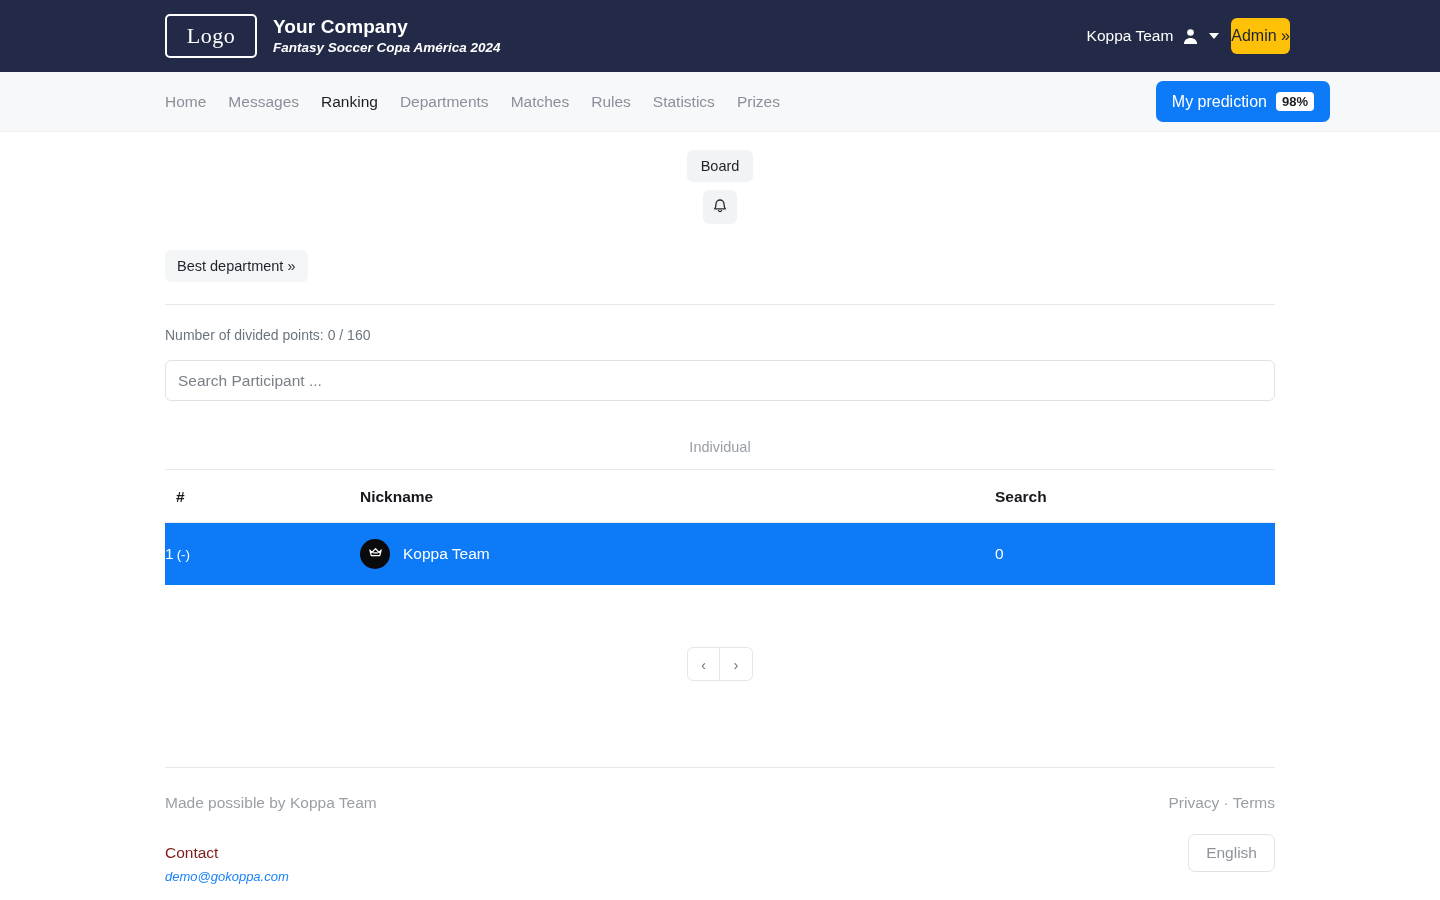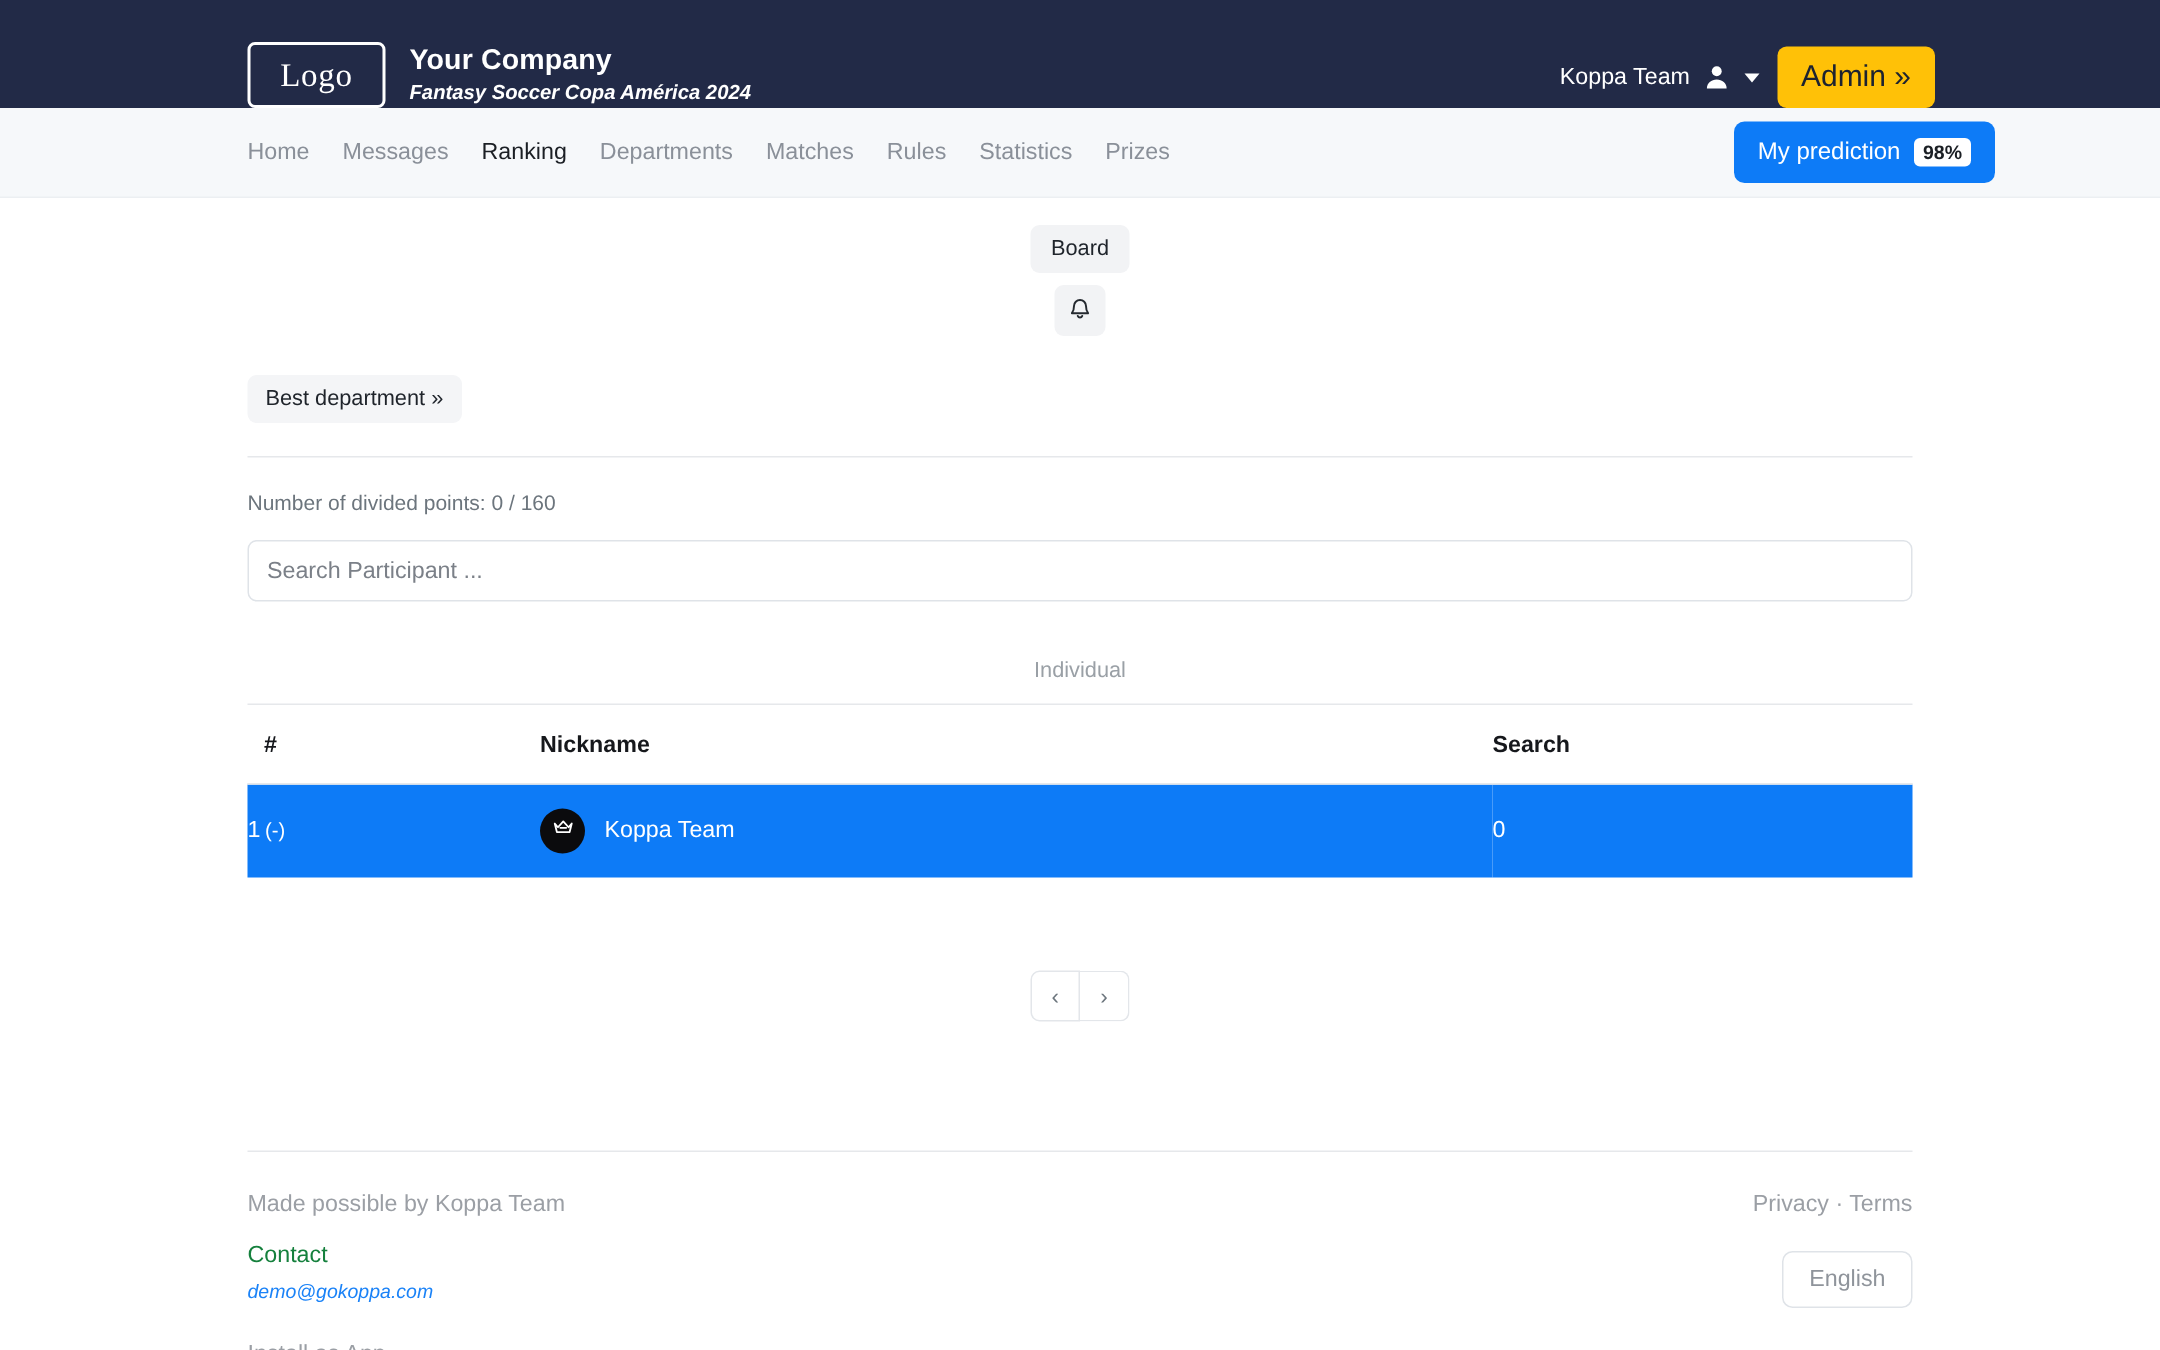--- a/index.html
+++ b/index.html
@@ -13,21 +13,21 @@
     font-family: "Liberation Sans", sans-serif;
     color: #212529;
     -webkit-font-smoothing: antialiased;
   }
 
   
   .topbar {
     height: 72px;
     background: #222a47;
     display: flex;
-    align-items: flex-end;
+    align-items: center;
     padding: 0 150px 0 165px;
   }
   .brand {
     display: flex;
     align-items: center;
     gap: 16px;
   }
   .logo-box {
     width: 92px;
     height: 44px;
@@ -75,22 +75,22 @@
     border-left: 5px solid transparent;
     border-right: 5px solid transparent;
     border-top: 6px solid #ffffff;
     margin-left: 1px;
   }
   .admin-btn {
     background: #ffc107;
     color: #1d2330;
     border: none;
     border-radius: 6px;
-    padding: 9px 16px;
-    font-size: 20px;
+    padding: 9px 0;
+    font-size: 16px;
     font-family: "Liberation Sans", sans-serif;
     cursor: pointer;
   }
 
   
   .navbar {
     height: 60px;
     background: #f6f8fa;
     border-bottom: 1px solid #eceff2;
     display: flex;
@@ -294,21 +294,21 @@
   footer.site-footer {
     margin: 0 165px;
     border-top: 1px solid #e6e8eb;
     padding-top: 26px;
     margin-top: 86px;
     display: flex;
     justify-content: space-between;
   }
   .footer-left { display: flex; flex-direction: column; gap: 0; }
   .footer-made { font-size: 15.5px; color: #9b9fa5; }
-  .footer-contact-label { font-size: 15.5px; color: #15803d; margin-top: 16px; }
+  .footer-contact-label { font-size: 15.5px; color: #7f1d1d; margin-top: 32px; }
   .footer-email {
     font-size: 13px;
     color: #1a82f7;
     text-decoration: none;
     margin-top: 7px;
     font-style: italic;
   }
   .footer-install { font-size: 15.5px; color: #9b9fa5; margin-top: 26px; }
   .footer-right {
     display: flex;

